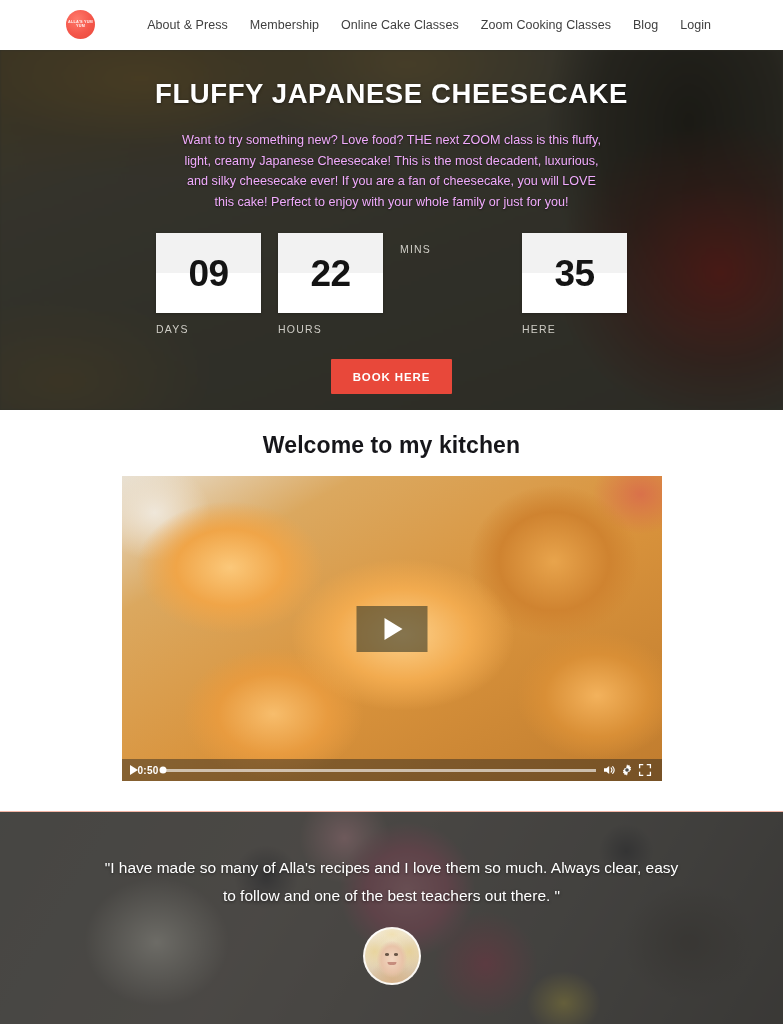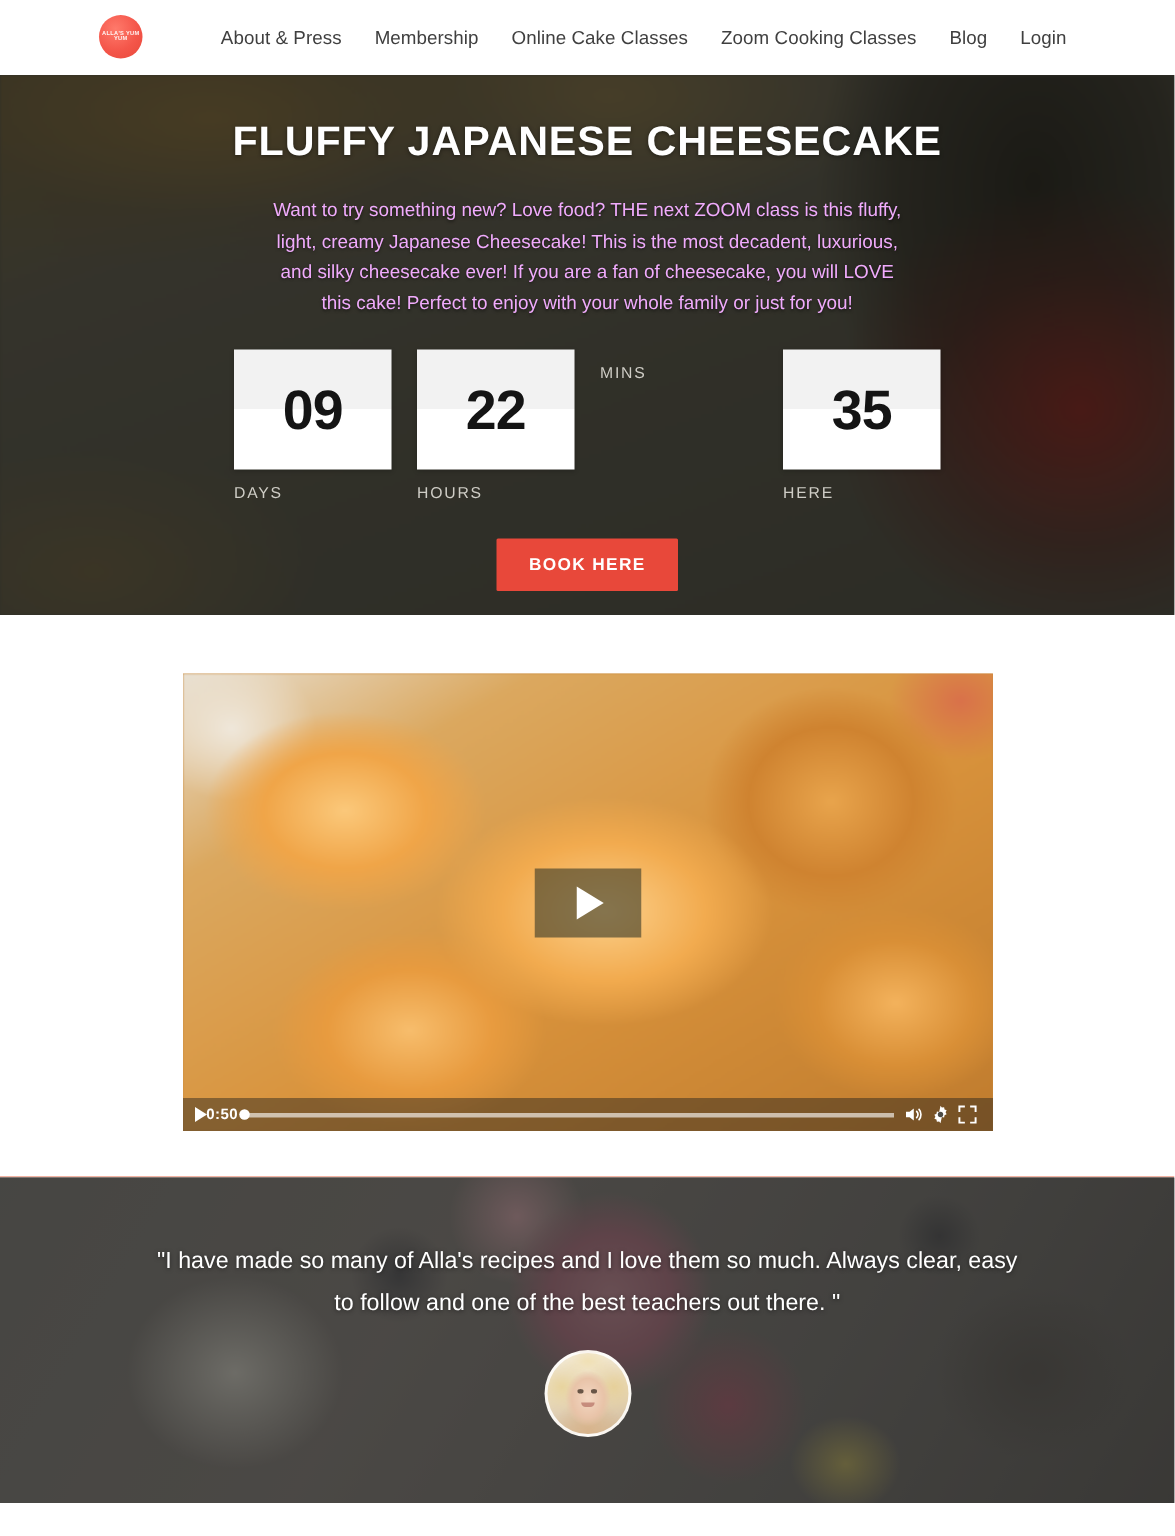--- a/index.html
+++ b/index.html
@@ -402,20 +402,21 @@
       </div>
     </div>
 
     <div class="cta-wrap">
       <button class="cta-btn">BOOK HERE</button>
     </div>
   </div>
 </section>
 
 <section class="welcome">
+  <h2 class="welcome-title">Welcome to my kitchen</h2>
 
   <div class="video-wrap">
     <div class="video-thumb"></div>
 
     <div class="play-overlay">
       <div class="play-tri"></div>
     </div>
 
     <div class="vid-controls">
       <div class="vc-play"></div>

